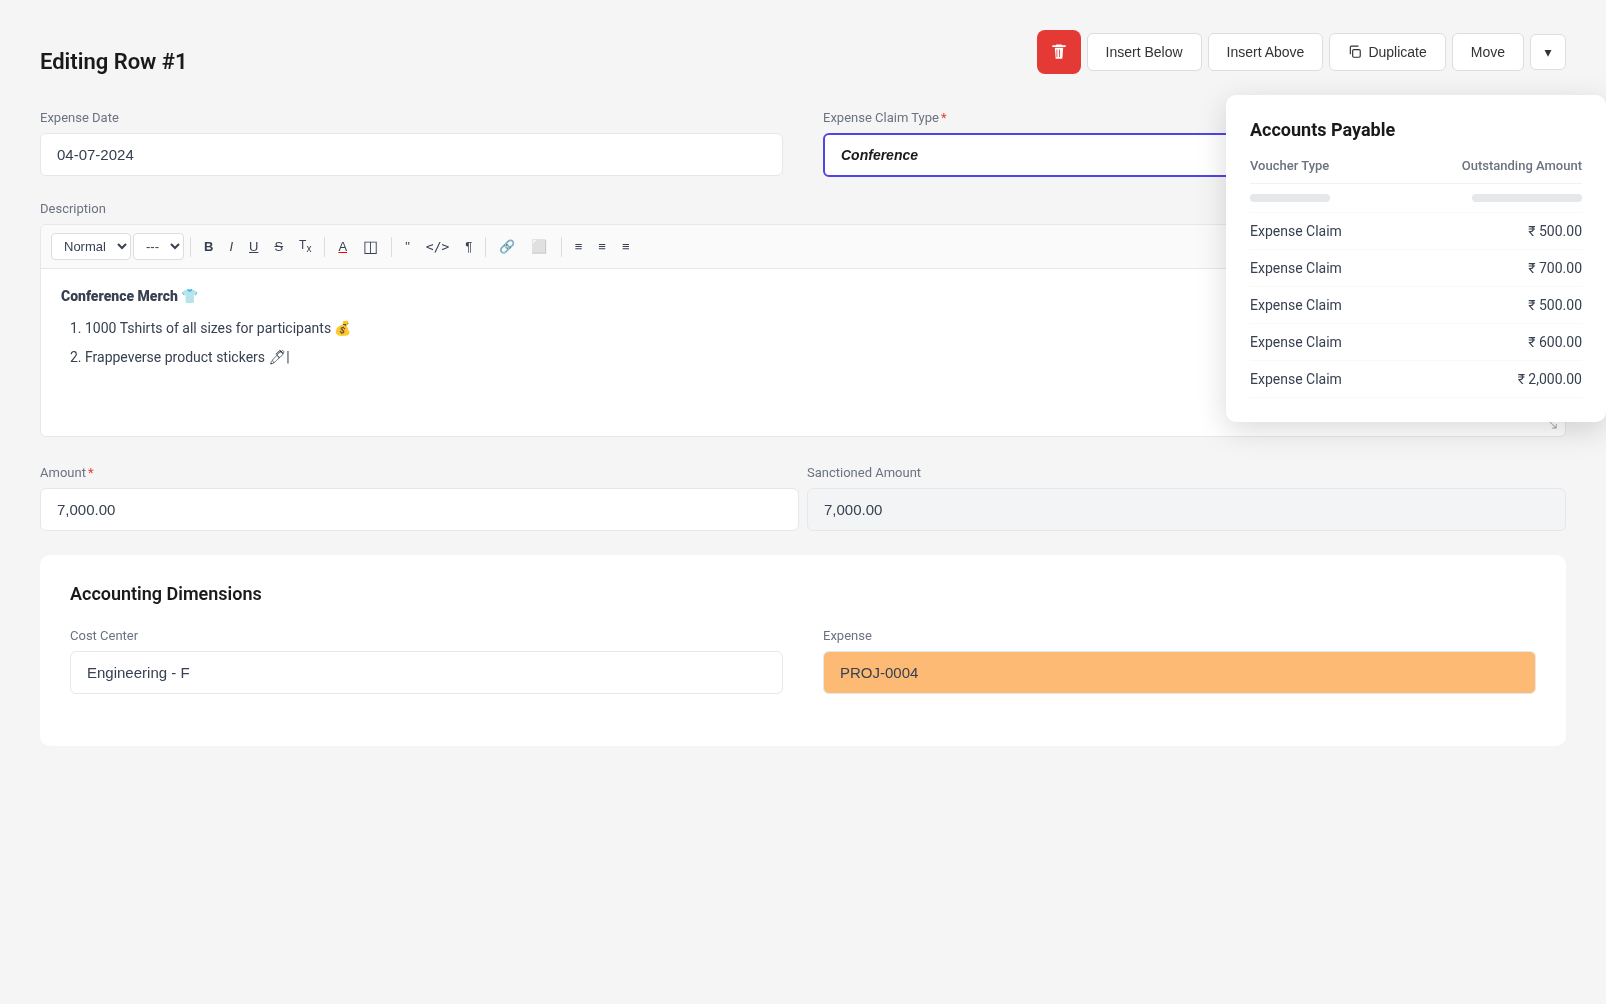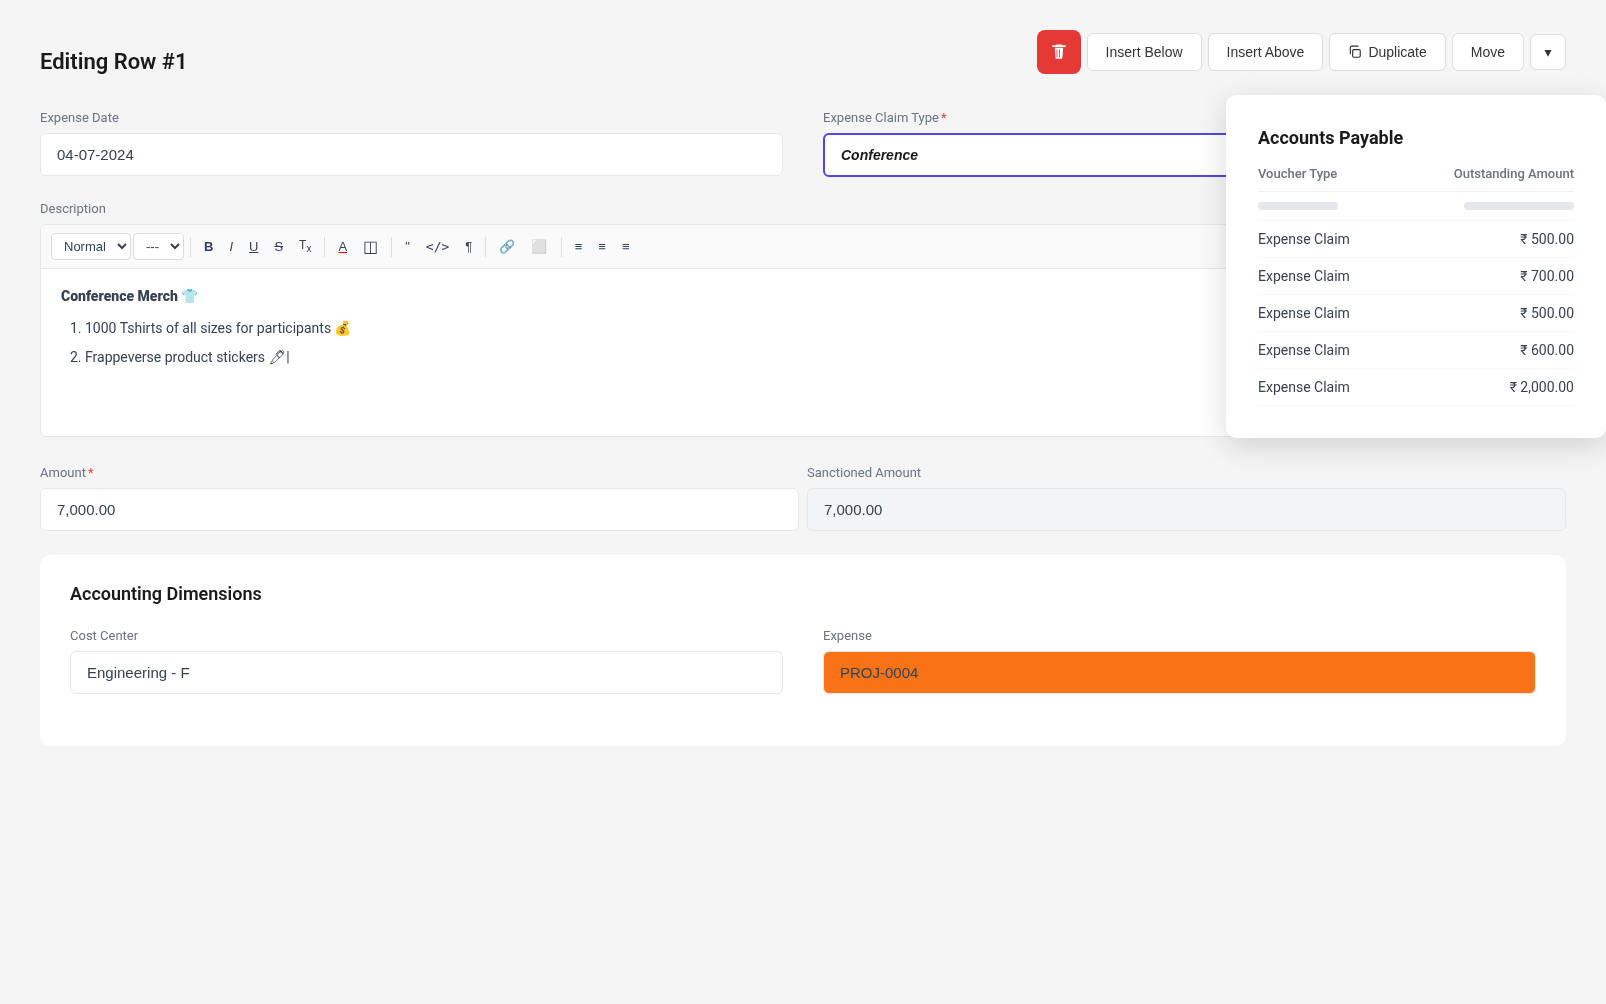--- a/index.html
+++ b/index.html
@@ -228,21 +228,21 @@
 
     
     .popup-overlay {
       position: absolute;
       top: 95px;
       right: 0px;
       background: white;
       border-radius: 10px;
       box-shadow: 0 8px 30px rgba(0,0,0,0.15);
       width: 380px;
-      padding: 32px;
+      padding: 24px;
       z-index: 100;
     }
 
     .popup-title {
       font-size: 18px;
       font-weight: 700;
       color: #1a1a1a;
       margin-bottom: 18px;
     }
 
@@ -406,21 +406,21 @@
 
   <div class="accounting-section">
     <h2 class="accounting-title">Accounting Dimensions</h2>
     <div class="form-row">
       <div class="form-group">
         <label class="form-label">Cost Center</label>
         <input class="form-input" type="text" value="Engineering - F" style="">
       </div>
       <div class="form-group">
         <label class="form-label">Expense</label>
-        <input class="form-input" type="text" style="background: #f97316;" value="PROJ-0004">
+        <input class="form-input" type="text" style="background: #fdba74;" value="PROJ-0004">
       </div>
     </div>
   </div>
 
   <div class="popup-overlay">
     <h3 class="popup-title">Accounts Payable</h3>
     <table class="popup-table">
       <thead>
         <tr>
           <th>Voucher Type</th>

